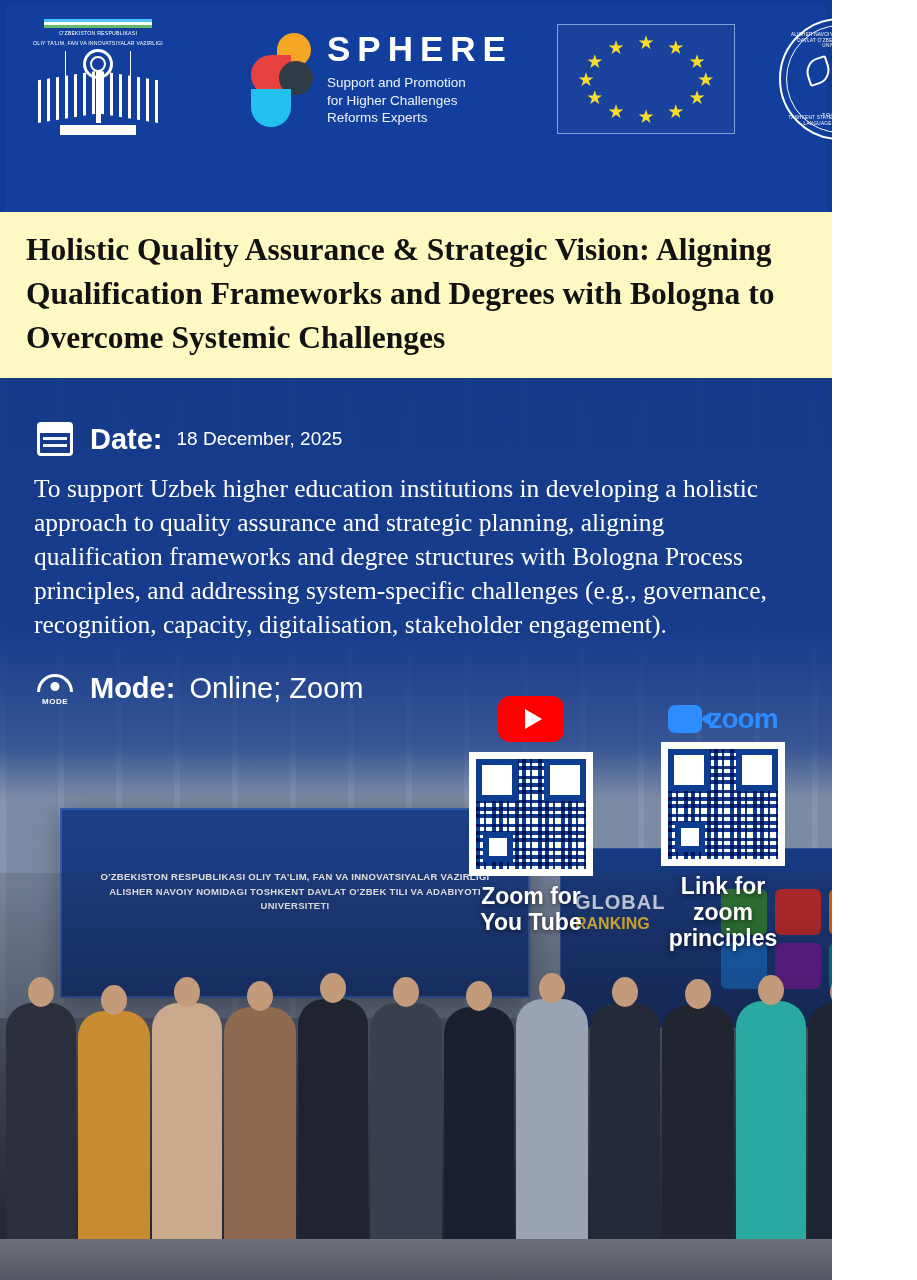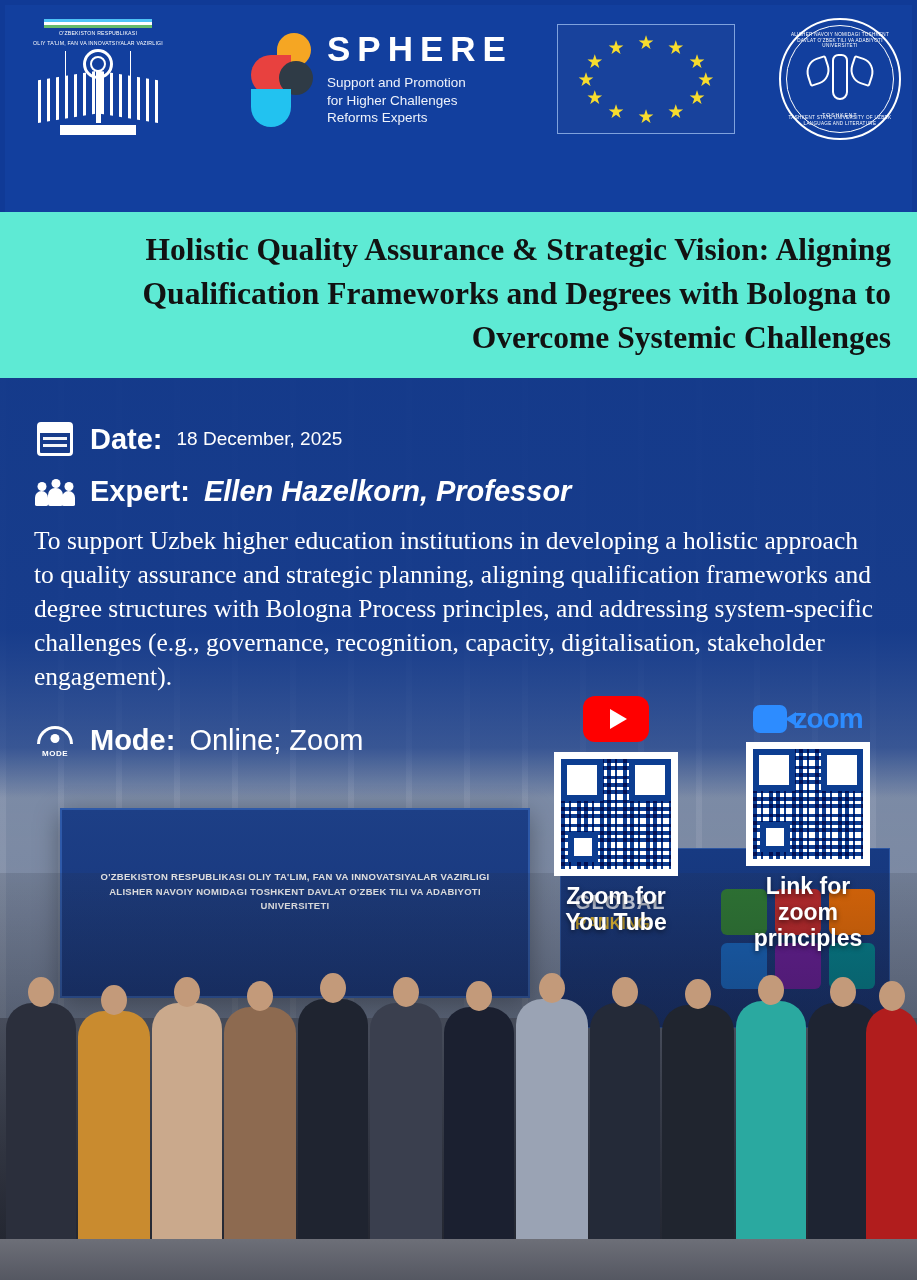--- a/index.html
+++ b/index.html
@@ -3,21 +3,21 @@
 <meta charset="utf-8">
 <style>
   * { box-sizing: border-box; }
   html, body {
     margin: 0; padding: 0;
     background: #ffffff;
     font-family: "Liberation Sans", sans-serif;
   }
   .poster {
     position: relative;
-    width: 917px;
+    width: 832px;
     height: 1280px;
     overflow: hidden;
     background: #12358c;
   }
 
   
   .header {
     position: relative;
     height: 212px;
     background: #0f3a96;
@@ -196,23 +196,23 @@
     text-align: center;
     color: #ffffff;
     font-size: 44px;
     font-weight: 400;
     letter-spacing: 1px;
     margin-top: 2px;
   }
 
   
   .title-band {
-    background: #5eead4;
+    background: #fef9c3;
     padding: 16px 26px 18px 26px;
-    text-align: right;
+    text-align: left;
   }
   .title-band h1 {
     margin: 0;
     font-family: "Liberation Serif", serif;
     font-weight: 700;
     font-size: 31.5px;
     line-height: 1.4;
     color: #121212;
   }
 
@@ -585,31 +585,20 @@
       <div class="row">
         <span class="icon-box">
           <span class="cal">
               <span class="dots"></span>
             </span>
         </span>
         <span class="lbl">Date:</span>
         <span class="val-date">18 December, 2025</span>
       </div>
 
-      <div class="row">
-        <span class="icon-box">
-          <span class="people">
-              <i class="l"></i>
-              <i class="c"></i>
-              <i class="r"></i>
-            </span>
-        </span>
-        <span class="lbl">Expert:</span>
-        <span class="val-expert">Ellen Hazelkorn, Professor</span>
-      </div>
 
       <p class="para">To support Uzbek higher education institutions in developing a holistic approach to quality assurance and strategic planning, aligning qualification frameworks and degree structures with Bologna Process principles, and addressing system-specific challenges (e.g., governance, recognition, capacity, digitalisation, stakeholder engagement).</p>
 
       <div class="row mode-row">
         <span class="icon-box">
           <span class="mode-ic">
             <span class="arc"></span>
             <span class="dot"></span>
             <span class="txt">MODE</span>
           </span>

